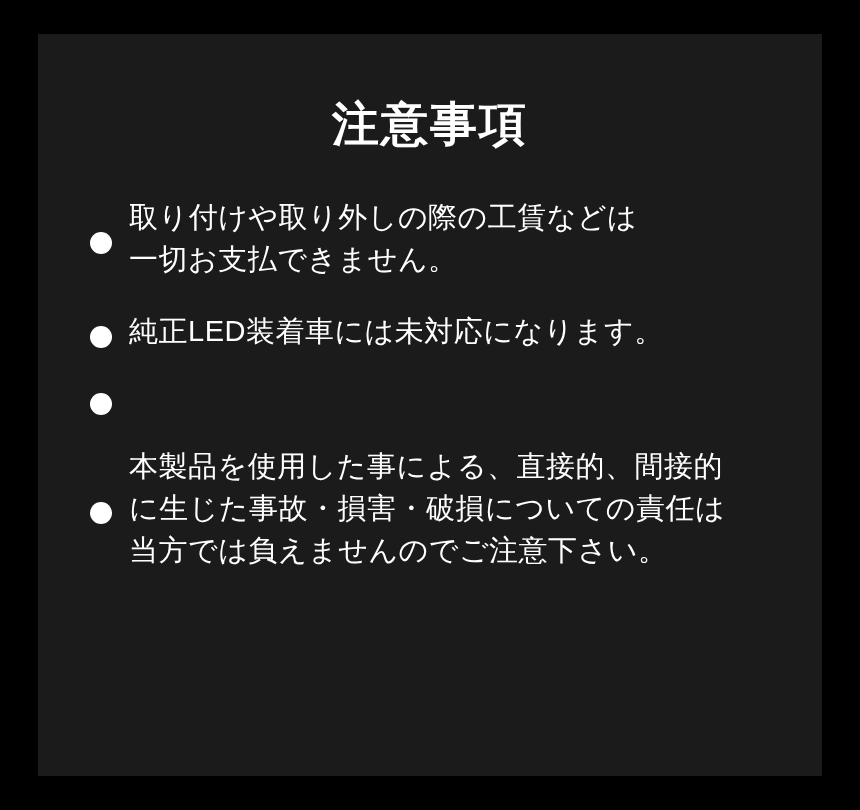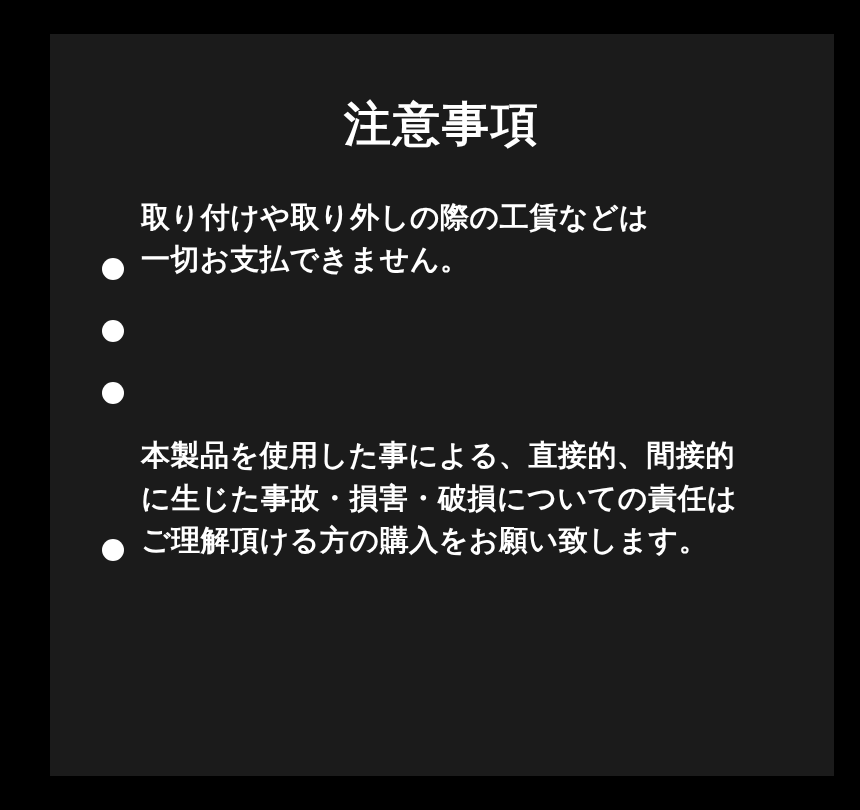--- a/index.html
+++ b/index.html
@@ -8,21 +8,21 @@
     background: #000000;
   }
   body {
     width: 860px;
     height: 810px;
     overflow: hidden;
     font-family: "Liberation Sans", "DejaVu Sans", sans-serif;
   }
   .notice-panel {
     position: absolute;
-    left: 50px;
+    left: 38px;
     top: 34px;
     width: 784px;
     height: 742px;
     background: #1b1b1b;
     box-sizing: border-box;
   }
   .notice-title {
     color: #ffffff;
     font-size: 47px;
     font-weight: bold;
@@ -32,23 +32,22 @@
     padding-top: 64px;
     line-height: 1.1;
   }
   .notice-list {
     list-style: none;
     margin: 0;
     padding: 46px 0 0 52px;
   }
   .notice-item {
     display: flex;
-    align-items: flex-end;
+    align-items: center;
     margin-bottom: 30px;
-    font-weight: bold;
   }
   .bullet {
     flex: 0 0 auto;
     width: 22px;
     height: 22px;
     border-radius: 50%;
     background: #ffffff;
     margin-top: 10px;
     margin-right: 17px;
   }
@@ -66,24 +65,25 @@
 <div class="notice-panel">
   <h1 class="notice-title">注意事項</h1>
   <ul class="notice-list">
     <li class="notice-item">
       <span class="bullet"></span>
       <span class="item-text">取り付けや取り外しの際の工賃などは
 一切お支払できません。</span>
     </li>
     <li class="notice-item">
       <span class="bullet"></span>
+      <span class="item-text">純正LED装着車には未対応になります。</span>
     </li>
     <li class="notice-item">
       <span class="bullet"></span>
     </li>
     <li class="notice-item">
       <span class="bullet"></span>
       <span class="item-text">本製品を使用した事による、直接的、間接的
 に生じた事故・損害・破損についての責任は
-ご理解頂ける方の購入をお願い致します。</span>
+当方では負えませんのでご注意下さい。</span>
     </li>
   </ul>
 </div>
 
 </body></html>

